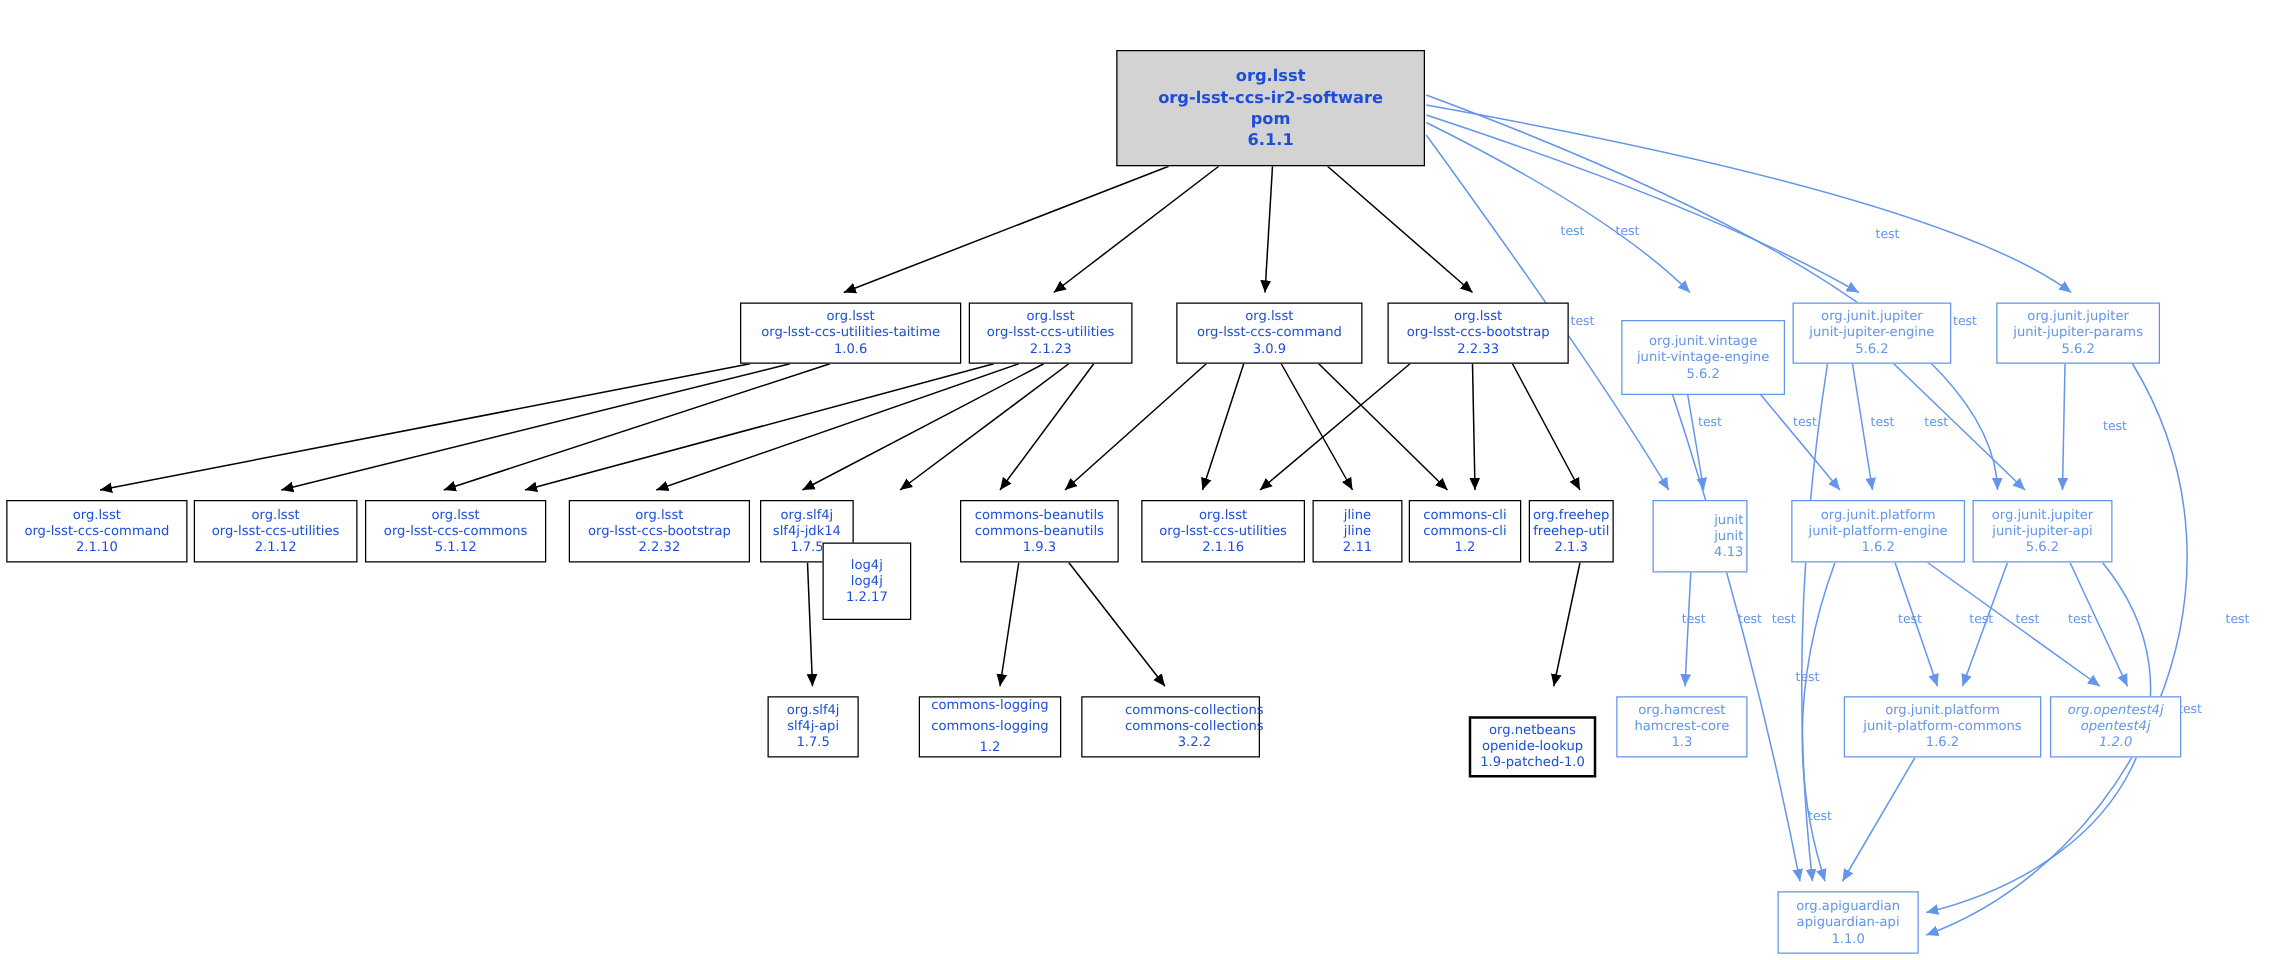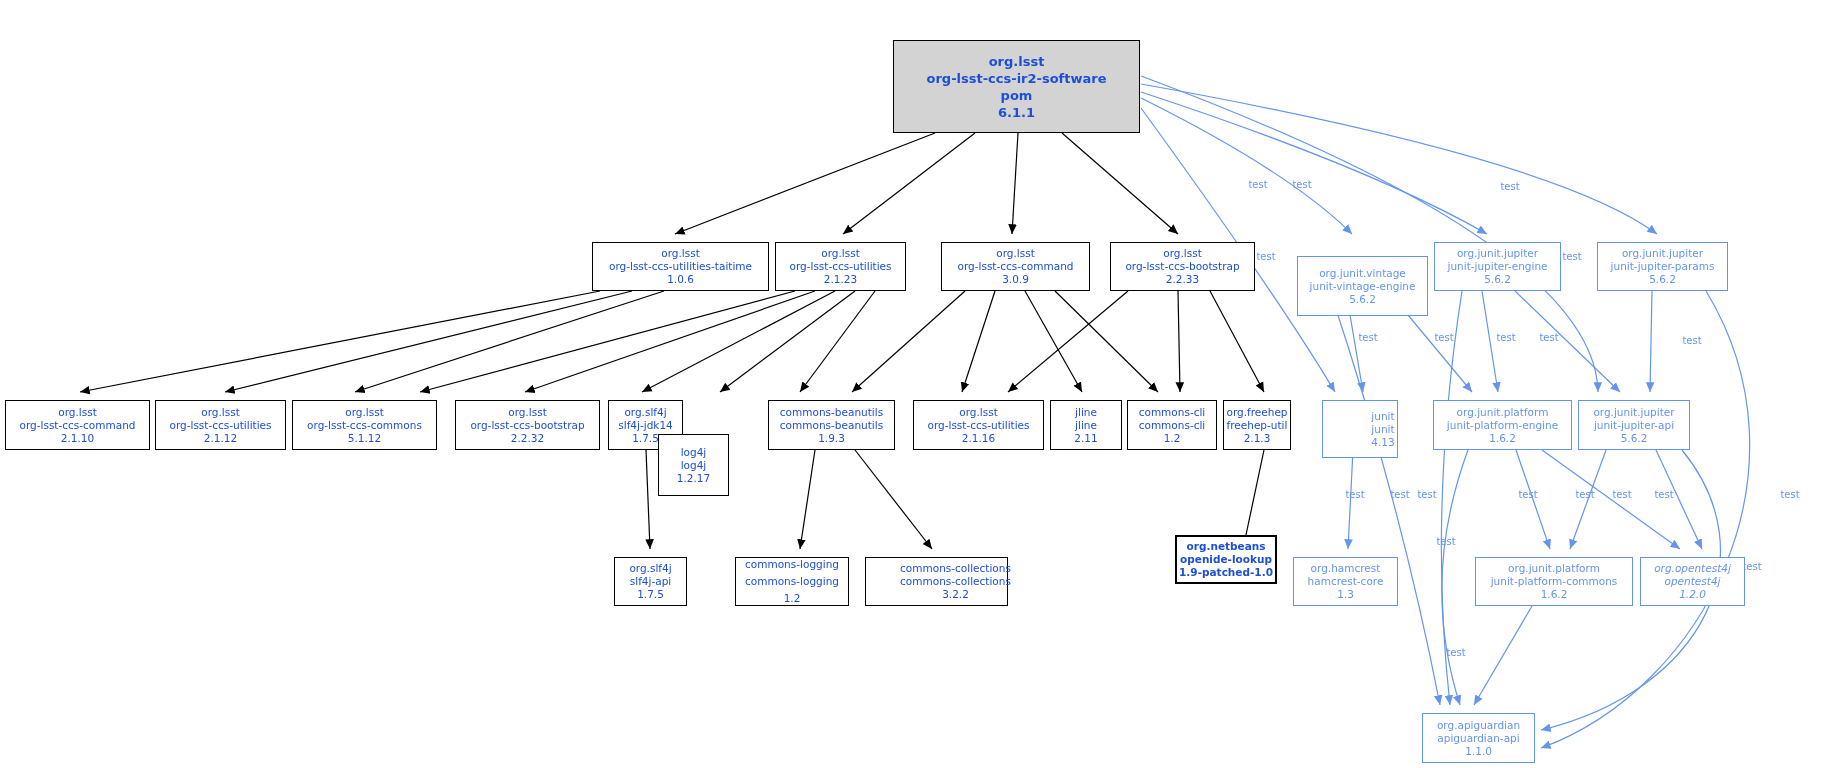--- a/index.html
+++ b/index.html
@@ -222,21 +222,21 @@
       <div class="node dep" style="left: 735px; top: 557px; width: 114px; height: 49px; justify-content: space-between;">
         <span>commons-logging</span>
         <span>commons-logging</span>
         <span>1.2</span>
       </div>
       <div class="node dep" style="left: 865px; top: 557px; width: 143px; height: 49px; padding-left: 38px;">
         <span>commons-collections</span>
         <span>commons-collections</span>
         <span>3.2.2</span>
       </div>
-      <div class="node dep thick" style="left: 1175px; top: 535px; width: 102px; height: 49px; font-weight: bold;">
+      <div class="node dep thick" style="left: 1175px; top: 573px; width: 102px; height: 49px;">
         <span>org.netbeans</span>
         <span>openide-lookup</span>
         <span>1.9-patched-1.0</span>
       </div>
       <div class="node test" style="left: 1293px; top: 557px; width: 105px; height: 49px;">
         <span>org.hamcrest</span>
         <span>hamcrest-core</span>
         <span>1.3</span>
       </div>
       <div class="node test" style="left: 1475px; top: 557px; width: 158px; height: 49px;">

